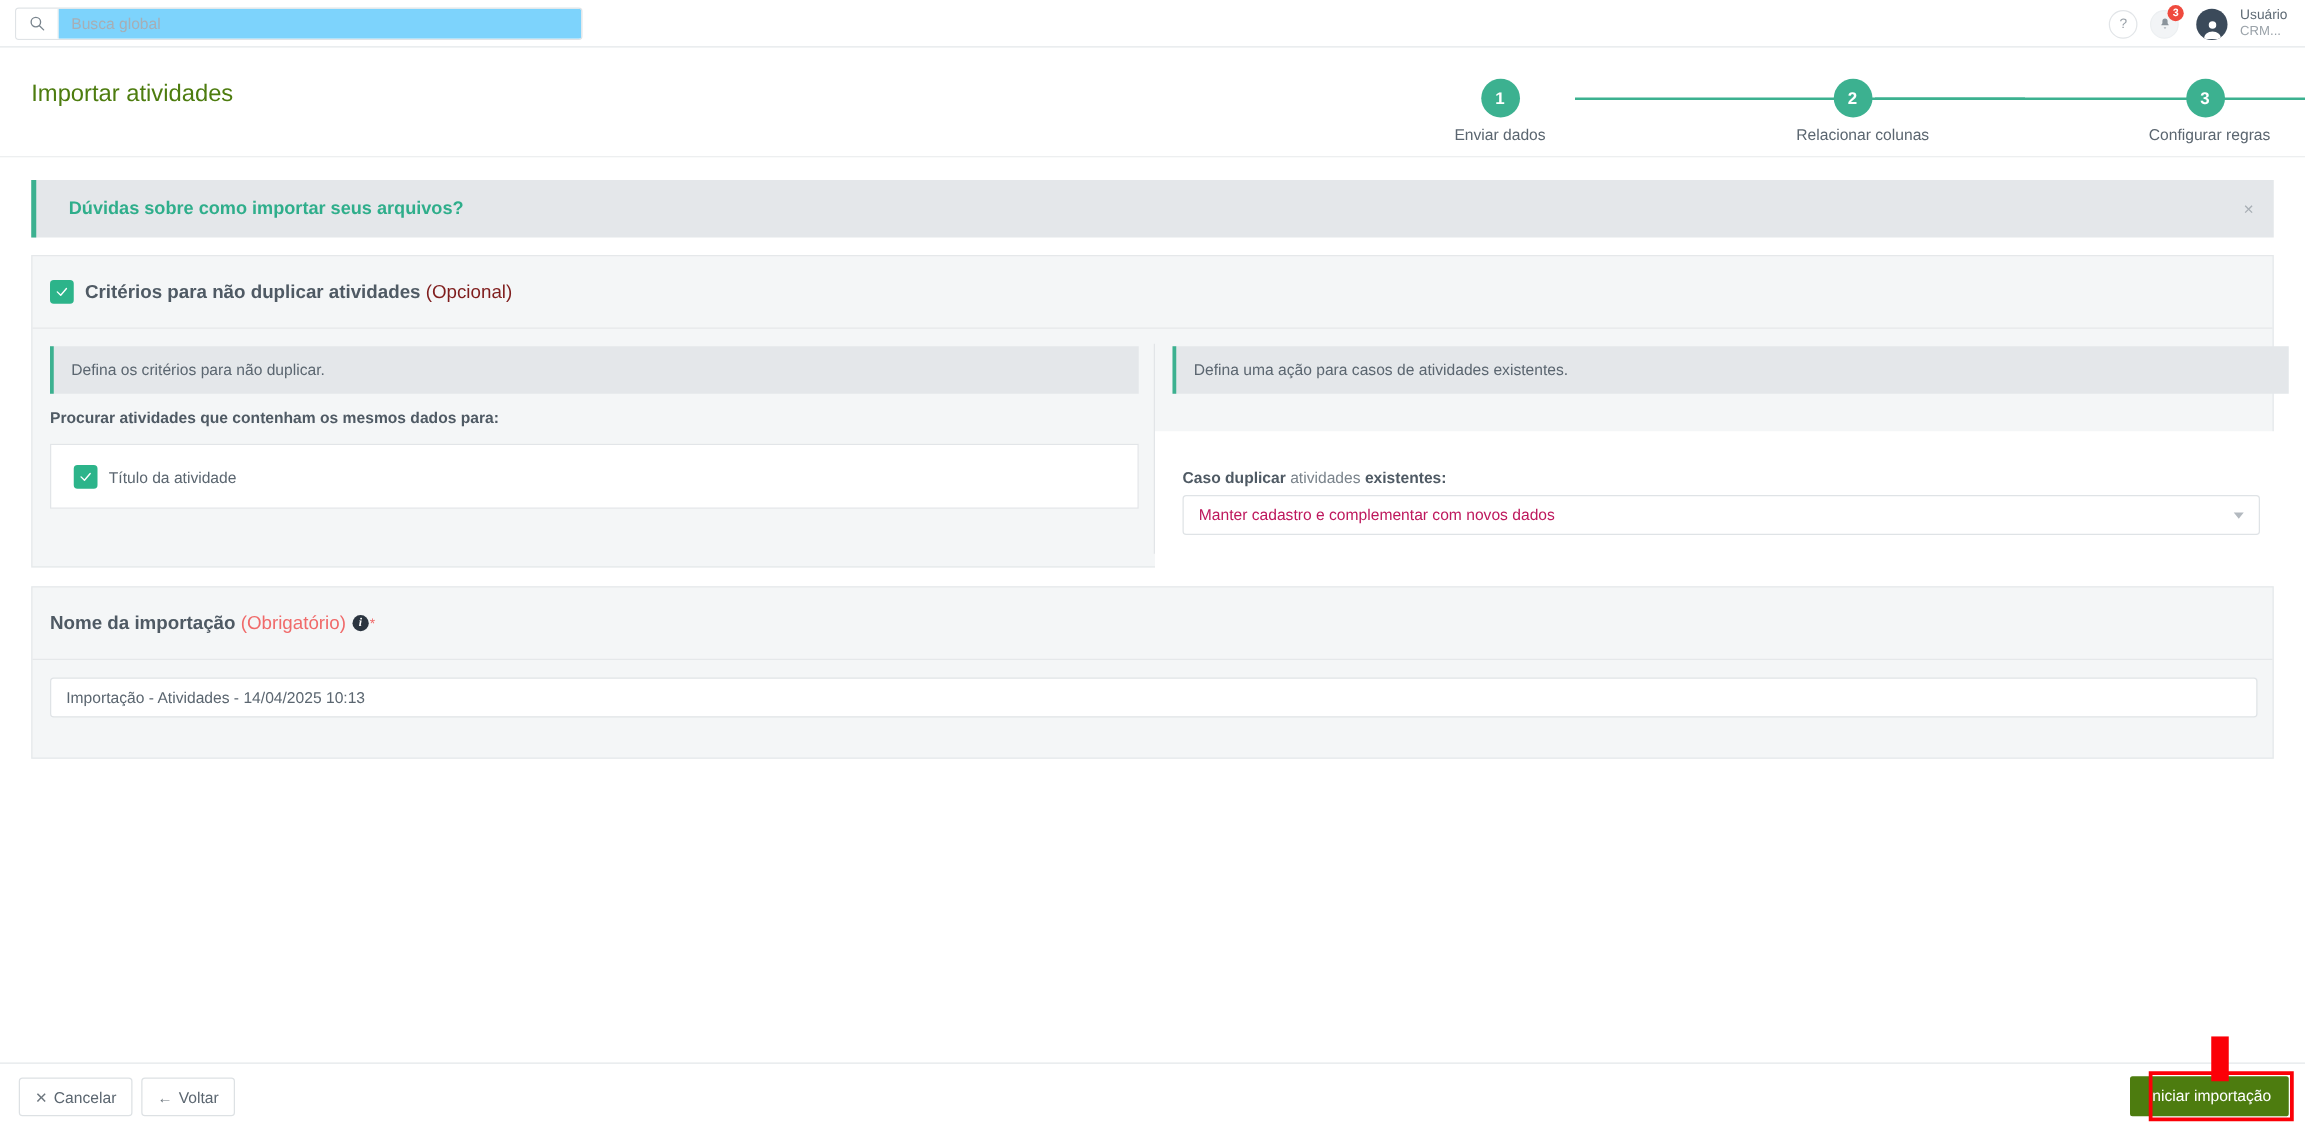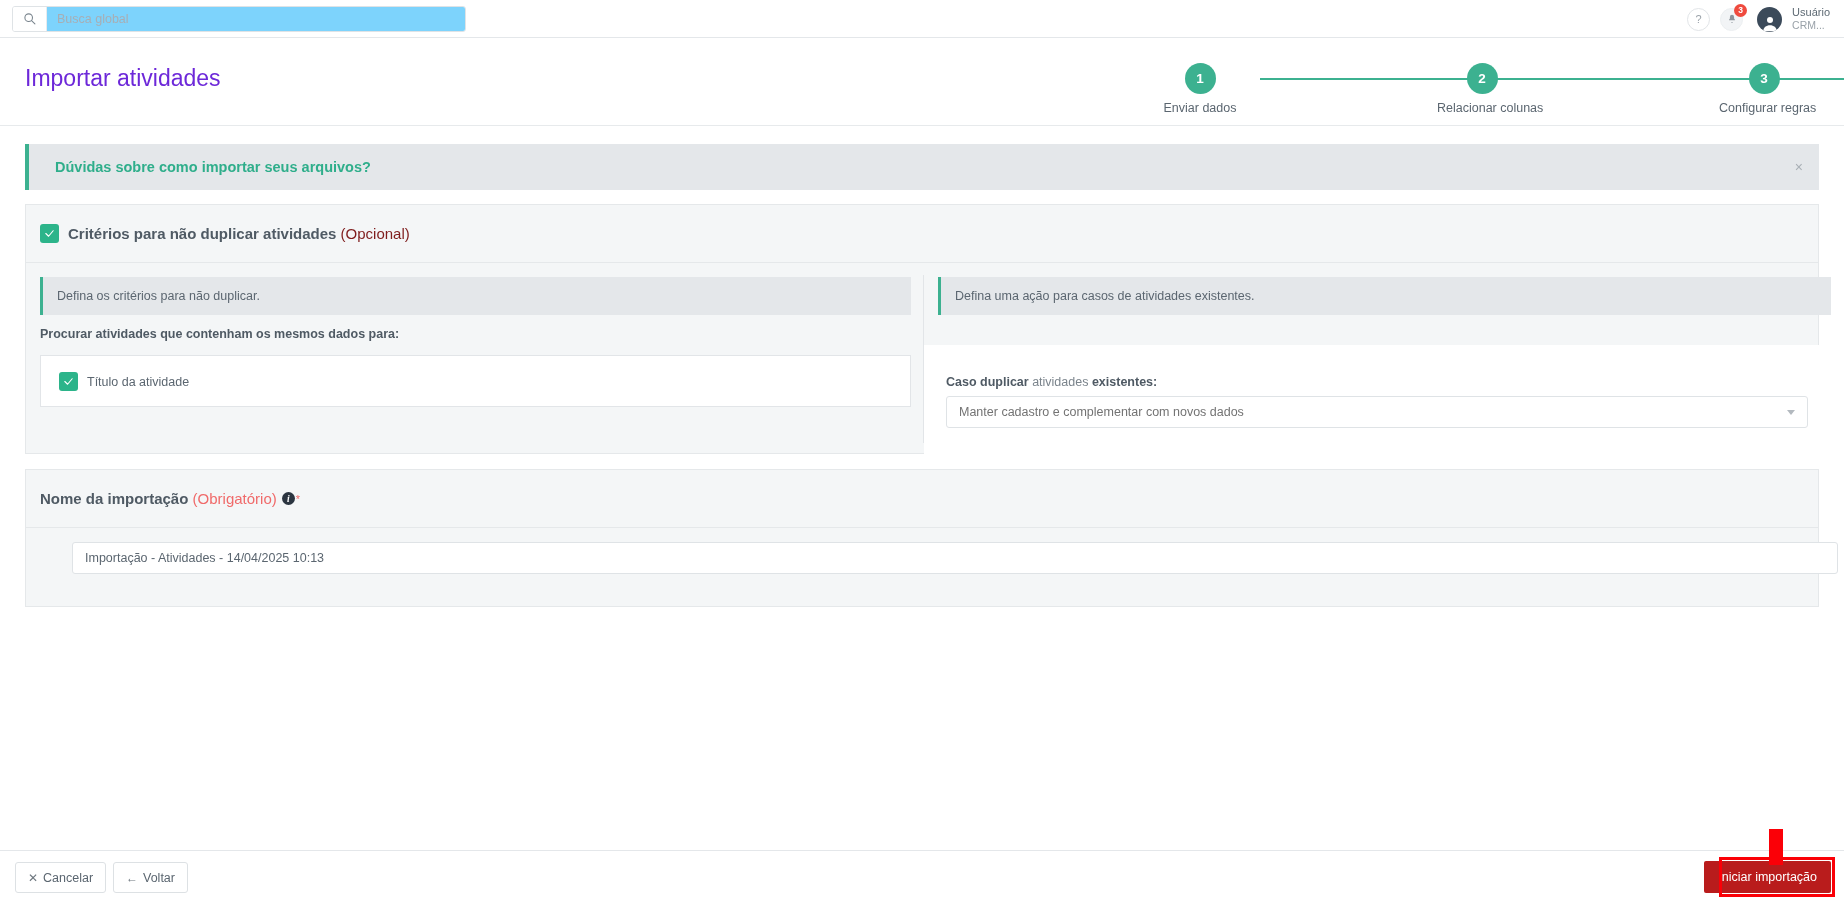--- a/index.html
+++ b/index.html
@@ -104,23 +104,23 @@
   .page-header {
     position: absolute;
     top: 39px; left: 0;
     width: 1844px; height: 87px;
     background: #ffffff;
     border-bottom: 1px solid #e7eaec;
   }
   .page-title {
     position: absolute;
     left: 25px; top: 26px;
-    font-size: 23px;
+    font-size: 19px;
     font-weight: 400;
-    color: #6d28d9;
+    color: #4d7c0f;
   }
 
   
   .stepper {
     position: absolute;
     left: 1140px; top: 14px;
     width: 648px; height: 68px;
   }
   .step-line {
     position: absolute;
@@ -301,41 +301,40 @@
     left: 920px; top: 133px;
     width: 862px; height: 32px;
     background: #ffffff;
     border: 1px solid #dfe3e6;
     border-radius: 3px;
     display: flex;
     align-items: center;
     padding: 0 12px;
     cursor: pointer;
   }
-  .select-value { font-size: 12.5px; color: #737373; flex: 1; }
+  .select-value { font-size: 12.5px; color: #be185d; flex: 1; }
   .select-caret {
     width: 0; height: 0;
     border-left: 4px solid transparent;
     border-right: 4px solid transparent;
     border-top: 5px solid #b3b9bf;
   }
 
   .text-input {
     position: absolute;
     left: 14px; top: 14px;
     width: 1766px; height: 32px;
     background: #ffffff;
     border: 1px solid #dfe3e6;
     border-radius: 3px;
     padding: 0 12px;
     font-size: 12.5px;
     font-family: "Liberation Sans", sans-serif;
     color: #5b6670;
     outline: none;
-    margin-left: 32px;
   }
 
   
   .arrow-anno {
     position: absolute;
     left: 1755px; top: 703px;
     width: 42px; height: 160px;
     z-index: 30;
     pointer-events: none;
   }
@@ -367,21 +366,21 @@
   }
   #btn-cancel { left: 15px; }
   #btn-back   { left: 113px; }
   .btn-glyph { font-size: 12px; color: #6e777f; }
 
   #btn-start {
     position: absolute;
     right: 13px; top: 10px;
     height: 32px;
     padding: 0 14px;
-    background: #b91c1c;
+    background: #4d7c0f;
     color: #ffffff;
     font-size: 12.5px;
     font-family: "Liberation Sans", sans-serif;
     border: none;
     border-radius: 2px;
     display: flex;
     align-items: center;
     justify-content: center;
     cursor: pointer;
   }

